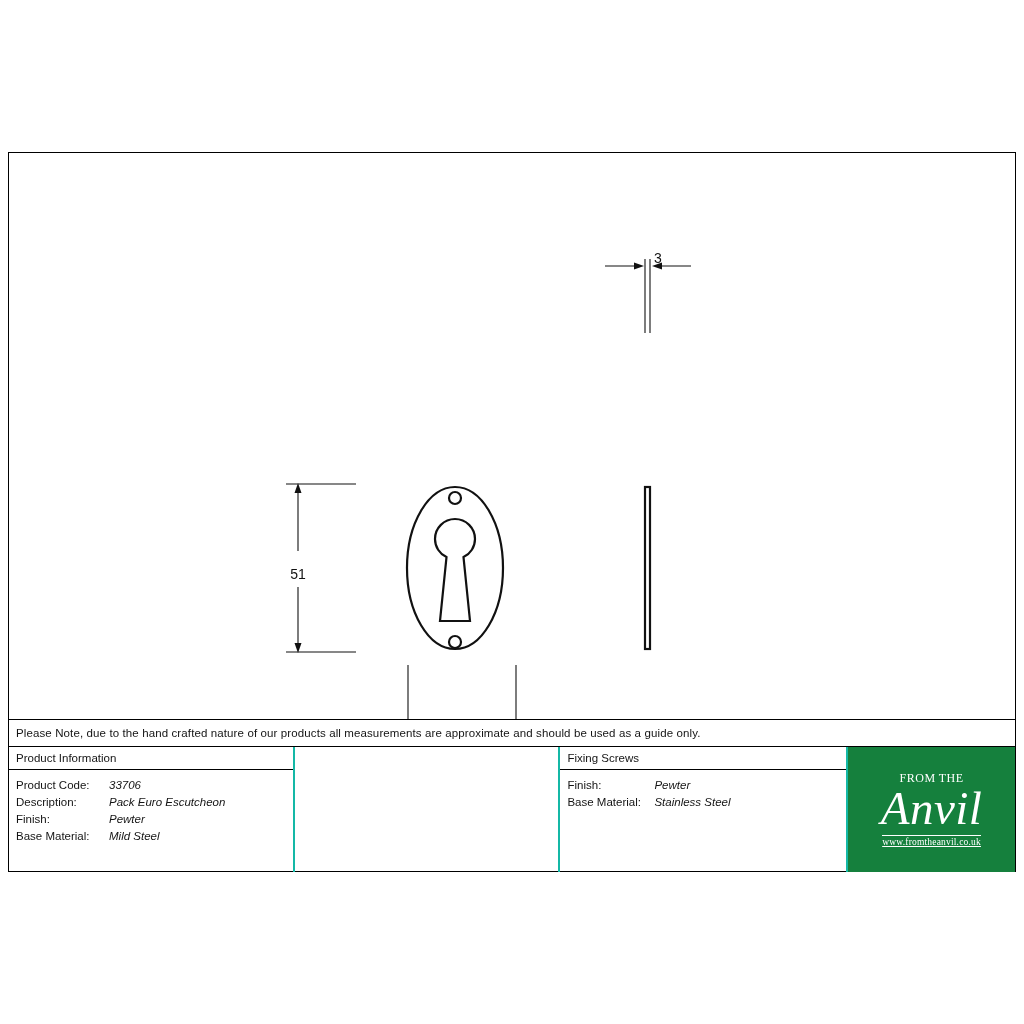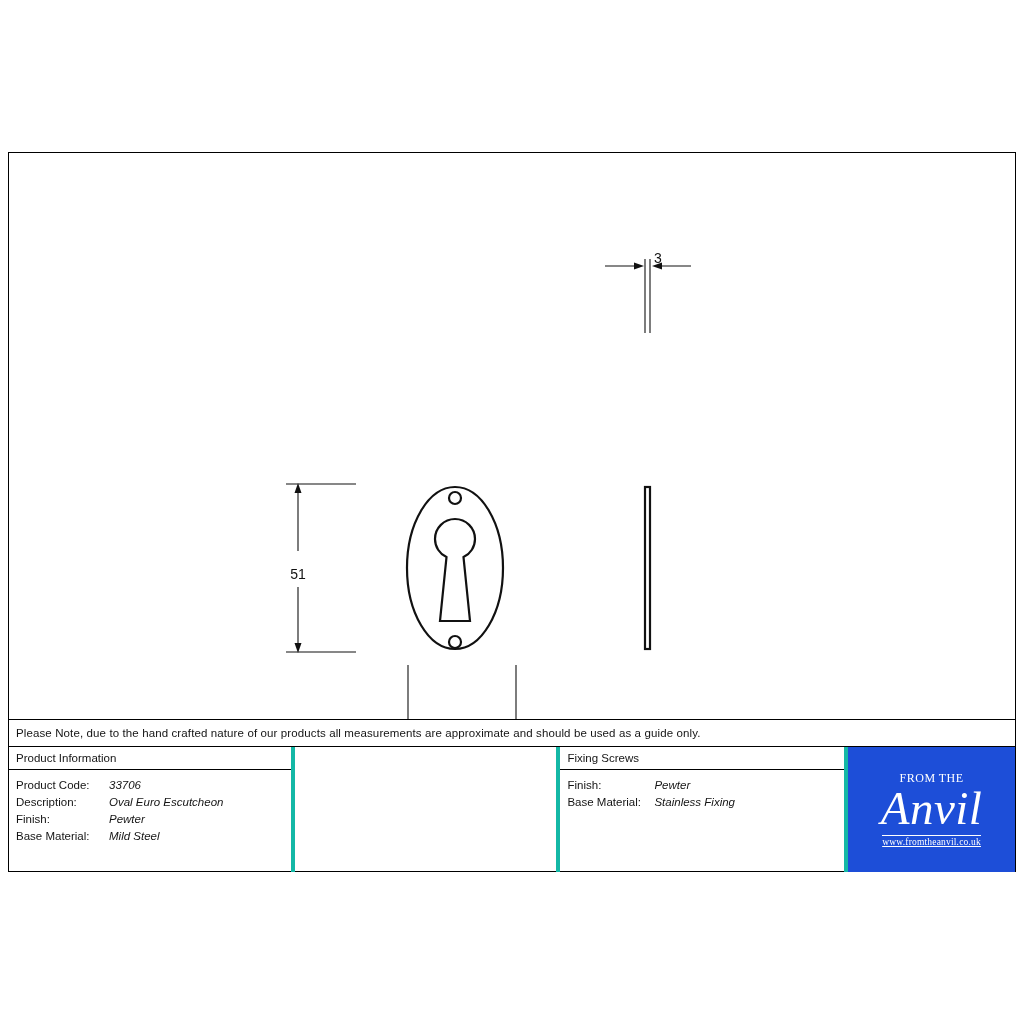--- a/index.html
+++ b/index.html
@@ -64,21 +64,21 @@
   .info-table {
     position: absolute;
     left: 0;
     top: 594px;
     width: 100%;
     height: 125px;
     display: flex;
   }
   .col {
     box-sizing: border-box;
-    border-right: 4px solid #14b8a6;
+    border-right: 2px solid #14b8a6;
     position: relative;
   }
   .col-product { width: 286px; }
   .col-pack    { width: 266px; }
   .col-fixing  { width: 288px; }
   .col-logo    { width: 167px; border-right: none; }
 
   .col-header {
     height: 23px;
     border-bottom: 1px solid #000;
@@ -103,21 +103,21 @@
   .kv-fix .k { width: 87px; flex: 0 0 87px; }
   .plain-line { }
 
   
   .logo-box {
     position: absolute;
     left: 0;
     top: 0;
     width: 100%;
     height: 100%;
-    background: #1d4ed8;
+    background: #15803d;
     display: flex;
     align-items: center;
     justify-content: center;
   }
   .logo-inner {
     text-align: center;
     color: #fff;
     line-height: 1;
   }
   .logo-from {
@@ -216,21 +216,21 @@
 
     <div class="col col-product">
       <div class="col-header">Product Information</div>
       <div class="col-body">
         <div class="kv">
           <span class="k">Product Code:</span>
           <span class="v">33706</span>
         </div>
         <div class="kv">
           <span class="k">Description:</span>
-          <span class="v">Oval Euro Escutcheon</span>
+          <span class="v">Pack Euro Escutcheon</span>
         </div>
         <div class="kv">
           <span class="k">Finish:</span>
           <span class="v">Pewter</span>
         </div>
         <div class="kv">
           <span class="k">Base Material:</span>
           <span class="v">Mild Steel</span>
         </div>
       </div>
@@ -241,21 +241,21 @@
 
     <div class="col col-fixing">
       <div class="col-header">Fixing Screws</div>
       <div class="col-body">
         <div class="kv kv-fix">
           <span class="k">Finish:</span>
           <span class="v">Pewter</span>
         </div>
         <div class="kv kv-fix">
           <span class="k">Base Material:</span>
-          <span class="v">Stainless Fixing</span>
+          <span class="v">Stainless Steel</span>
         </div>
       </div>
     </div>
 
     <div class="col col-logo">
       <div class="logo-box">
         <div class="logo-inner">
           <div class="logo-from">FROM THE</div>
           <div class="logo-anvil">Anvil</div>
           <div class="logo-url">www.fromtheanvil.co.uk</div>

